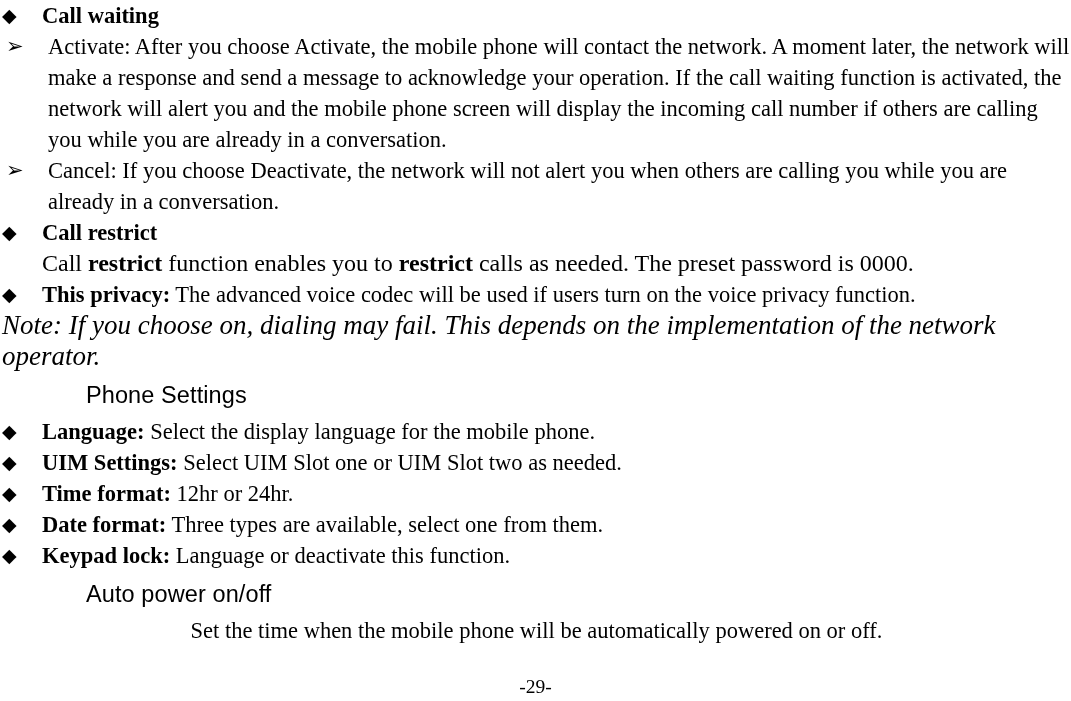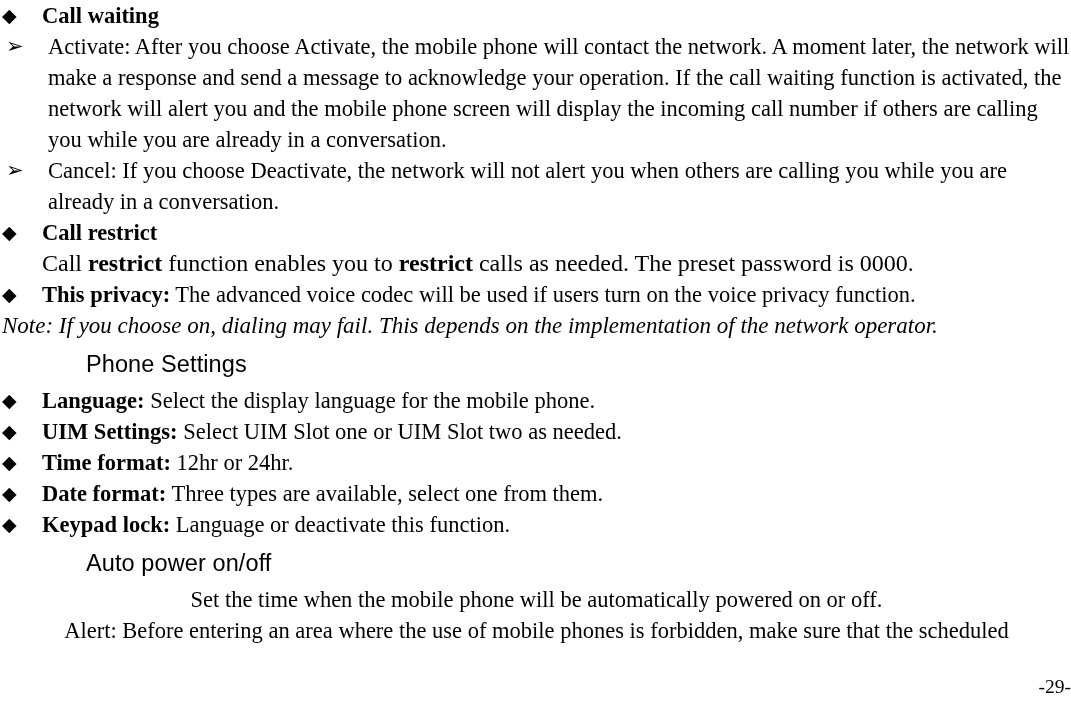--- a/index.html
+++ b/index.html
@@ -83,33 +83,33 @@
 
   
   .sub-line {
     margin-left: 42px;
     font-size: 24px;
     line-height: 31px;
   }
 
   .note-line {
     margin-left: 2px;
-    font-size: 23px;
+    font-size: 27px;
     line-height: 31px;
     font-style: italic;
   }
   .spacer-5 { height: 5px; }
   .spacer-8 { height: 8px; }
 
   .footer {
     position: absolute;
     left: 0;
     right: 0;
     top: 676px;
-    text-align: right;
+    text-align: center;
     font-size: 19.5px;
     line-height: 22px;
   }
 
   .content {
     position: absolute;
     left: 0;
     top: 0;
     width: 1071px;
   }
@@ -182,18 +182,17 @@
       <span class="b">Keypad lock:</span><span> Language or deactivate this function.</span>
     </div>
 
     <div class="spacer-8"></div>
 
     <div class="section-heading">Auto power on/off</div>
 
     <div class="spacer-5"></div>
 
     <div class="flush">Set the time when the mobile phone will be automatically powered on or off.</div>
-    <div class="flush">Alert: Before entering an area where the use of mobile phones is forbidden, make sure that the scheduled</div>
 
   </div>
 
   <div class="footer">-29-</div>
 </div>
 
 </body></html>

